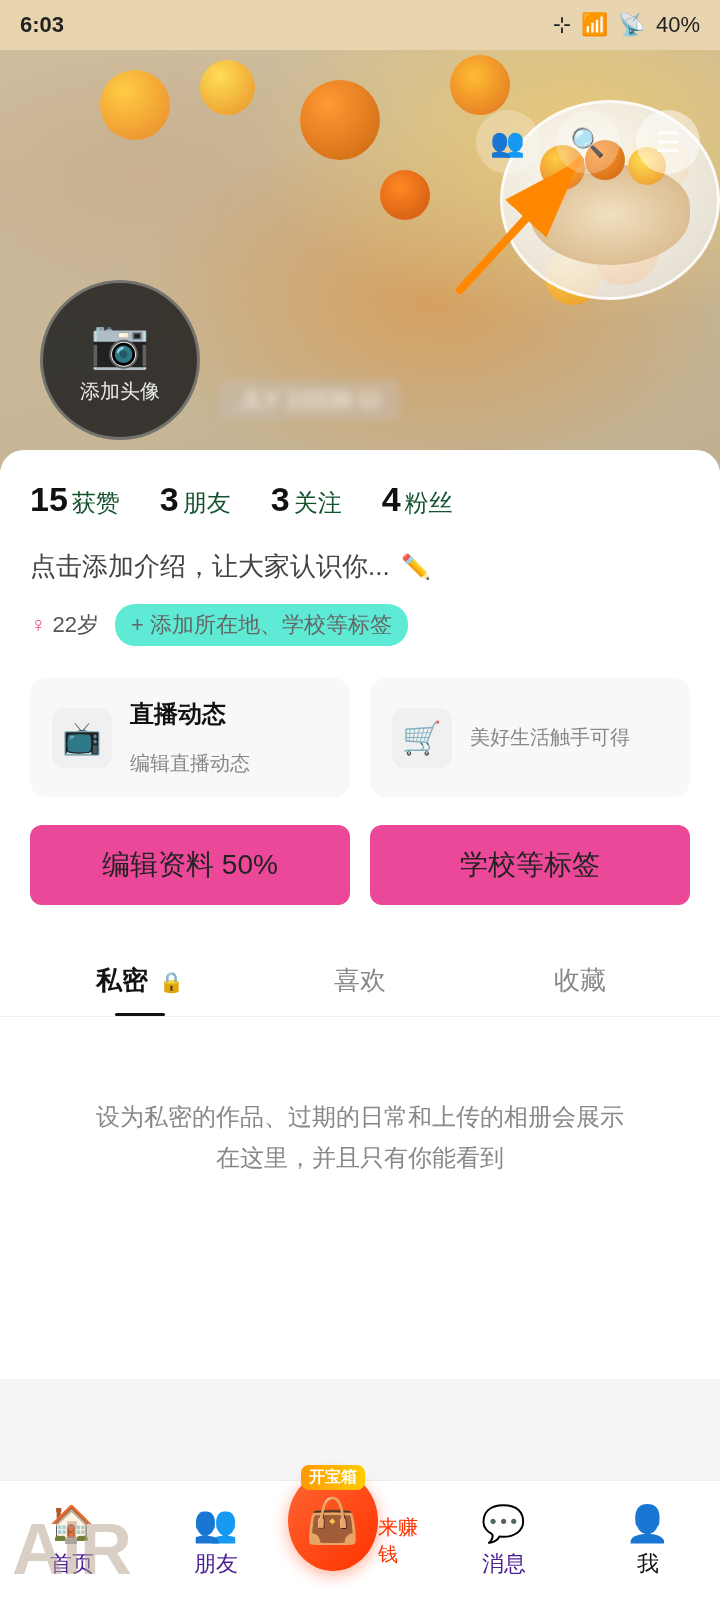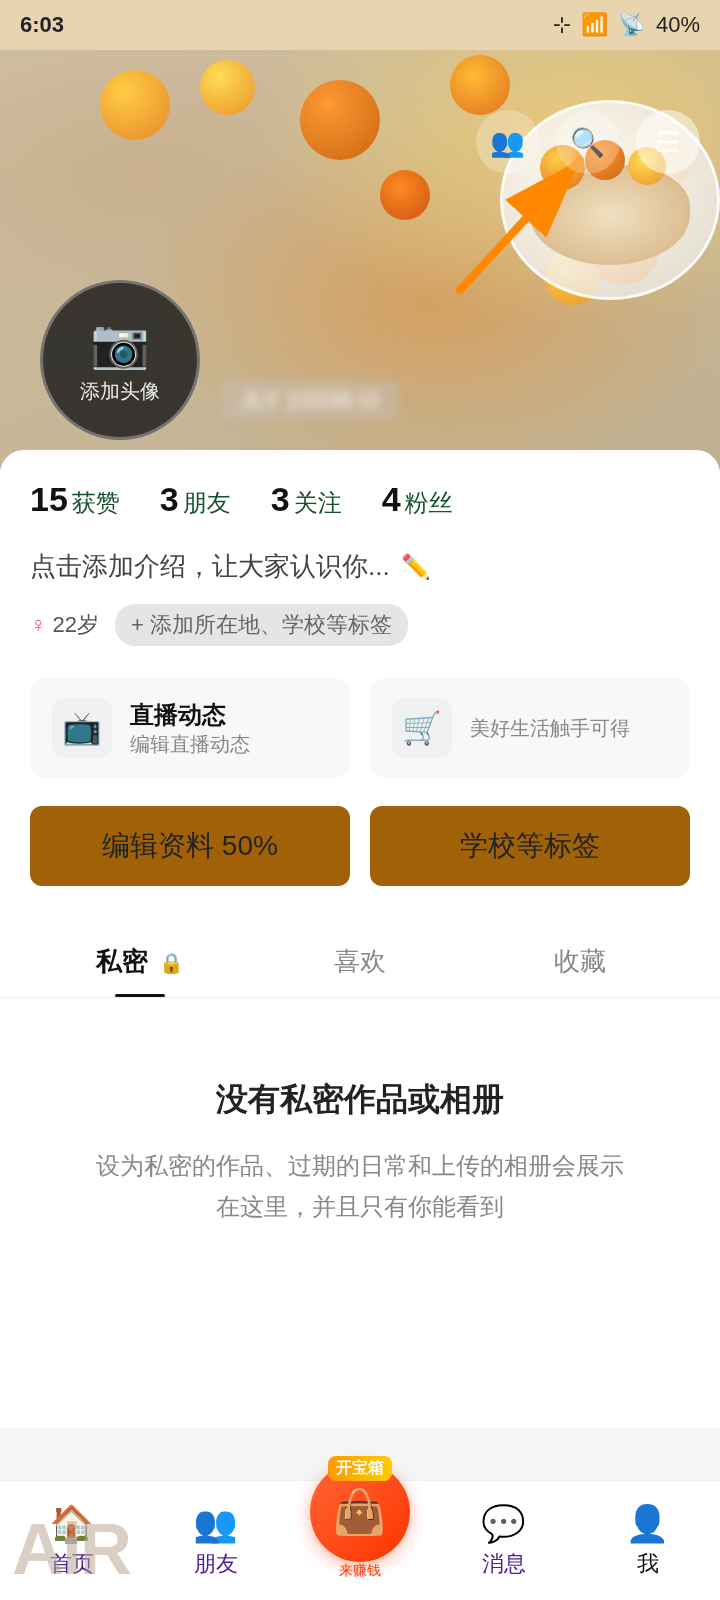--- a/index.html
+++ b/index.html
@@ -235,21 +235,21 @@
     .tag-female-icon {
       color: #e85080;
       font-size: 22px;
     }
     .add-tag-btn {
       display: flex;
       align-items: center;
       gap: 6px;
       font-size: 22px;
       color: #666;
-      background: #e5e5e5;
+      background: #5eead4;
       border-radius: 20px;
       padding: 6px 16px;
       cursor: pointer;
     }
 
     
     .feature-row {
       display: flex;
       gap: 20px;
       margin-bottom: 28px;
@@ -273,38 +273,38 @@
       display: flex;
       align-items: center;
       justify-content: center;
       font-size: 32px;
     }
     .feature-info {}
     .feature-title {
       font-size: 24px;
       font-weight: 600;
       color: #111;
-      margin-bottom: 0;
+      margin-bottom: 20px;
     }
     .feature-subtitle {
       font-size: 20px;
       color: #888;
     }
 
     
     .action-row {
       display: flex;
       gap: 20px;
       margin-bottom: 36px;
     }
     .action-btn {
       flex: 1;
       height: 80px;
       border-radius: 12px;
-      background: #a16207;
+      background: #ec4899;
       display: flex;
       align-items: center;
       justify-content: center;
       font-size: 28px;
       font-weight: 500;
       color: #222;
       cursor: pointer;
       border: none;
     }
 
@@ -394,21 +394,21 @@
     }
     .nav-item.active .nav-icon,
     .nav-item.active .nav-label {
       color: #111;
     }
 
     
     .nav-earn {
       flex: 1;
       display: flex;
-      flex-direction: column;
+      flex-direction: row;
       align-items: center;
       cursor: pointer;
     }
     .earn-bag {
       width: 100px;
       height: 100px;
       background: linear-gradient(135deg, #ff6633, #ff3300);
       border-radius: 50%;
       display: flex;
       align-items: center;
@@ -427,21 +427,21 @@
       transform: translateX(-50%);
       background: linear-gradient(90deg, #ff9900, #ffcc00);
       color: white;
       font-size: 16px;
       font-weight: 600;
       padding: 2px 8px;
       border-radius: 8px;
       white-space: nowrap;
     }
     .earn-label {
-      font-size: 14px;
+      font-size: 20px;
       color: #ff3300;
       font-weight: 500;
     }
 
     
     .bottom-spacer { height: 140px; }
 
     
     .air-watermark {
       position: fixed;
@@ -592,21 +592,20 @@
     </div>
     <div class="tab-item">
       <span>喜欢</span>
     </div>
     <div class="tab-item">
       <span>收藏</span>
     </div>
   </div>
 
   <div class="empty-state">
-    <div class="empty-title">没有私密作品或相册</div>
     <div class="empty-desc">设为私密的作品、过期的日常和上传的相册会展示在这里，并且只有你能看到</div>
   </div>
 
   <div class="bottom-spacer"></div>
 </div>
 
 <div class="bottom-nav">
   <div class="nav-item">
     <span class="nav-icon">🏠</span>
     <span class="nav-label">首页</span>

